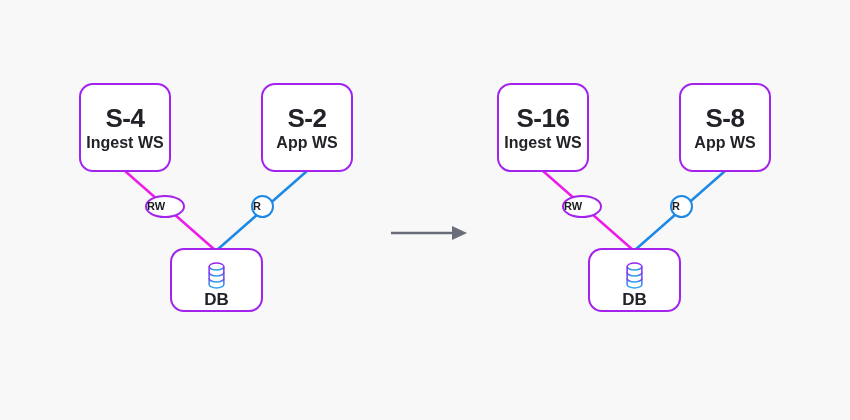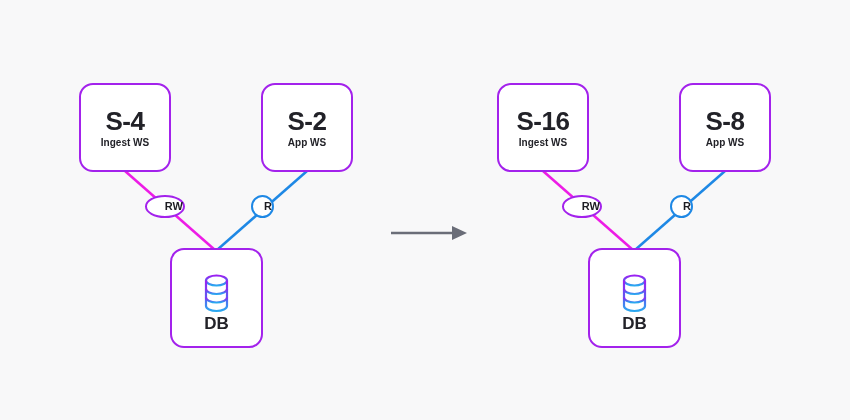--- a/index.html
+++ b/index.html
@@ -23,51 +23,51 @@
     background:#ffffff;
     border:2.5px solid #a322ec;
     border-radius:14px;
     display:flex;
     flex-direction:column;
     align-items:center;
     justify-content:center;
     z-index:2;
   }
   .node.top-node{width:92px;height:89px;gap:4px;}
-  .node.db-node{width:93px;height:100px;gap:2px;padding-top:12px;}
+  .node.db-node{width:93px;height:64px;gap:2px;padding-top:12px;}
   .node-title{
     font-size:26px;
     font-weight:700;
     color:#222228;
     letter-spacing:-0.5px;
     line-height:1;
   }
   .node-sub{
-    font-size:10px;
+    font-size:16px;
     font-weight:600;
     color:#222228;
     line-height:1;
   }
   .db-label{
     font-size:17px;
     font-weight:600;
     color:#222228;
     line-height:1.1;
   }
   .n-s4 {left:79px; top:83px;}
   .n-s2 {left:261px;top:83px;}
   .n-dbl{left:170px;top:248px;}
   .n-s16{left:497px;top:83px;justify-content:center;}
   .n-s8 {left:679px;top:83px;text-align:center;}
   .n-dbr{left:588px;top:248px;}
   .badge{
     position:absolute;
     box-sizing:border-box;
     background:#ffffff;
-    display:flex;align-items:center;justify-content:flex-end;
+    display:flex;align-items:center;justify-content:flex-start;
     font-size:11px;font-weight:700;color:#1c1c22;
     z-index:3;
     line-height:1;
   }
   .badge.rw{
     width:40px;height:23px;
     border:2px solid #a322ec;
     border-radius:50%;
   }
   .badge.r{

